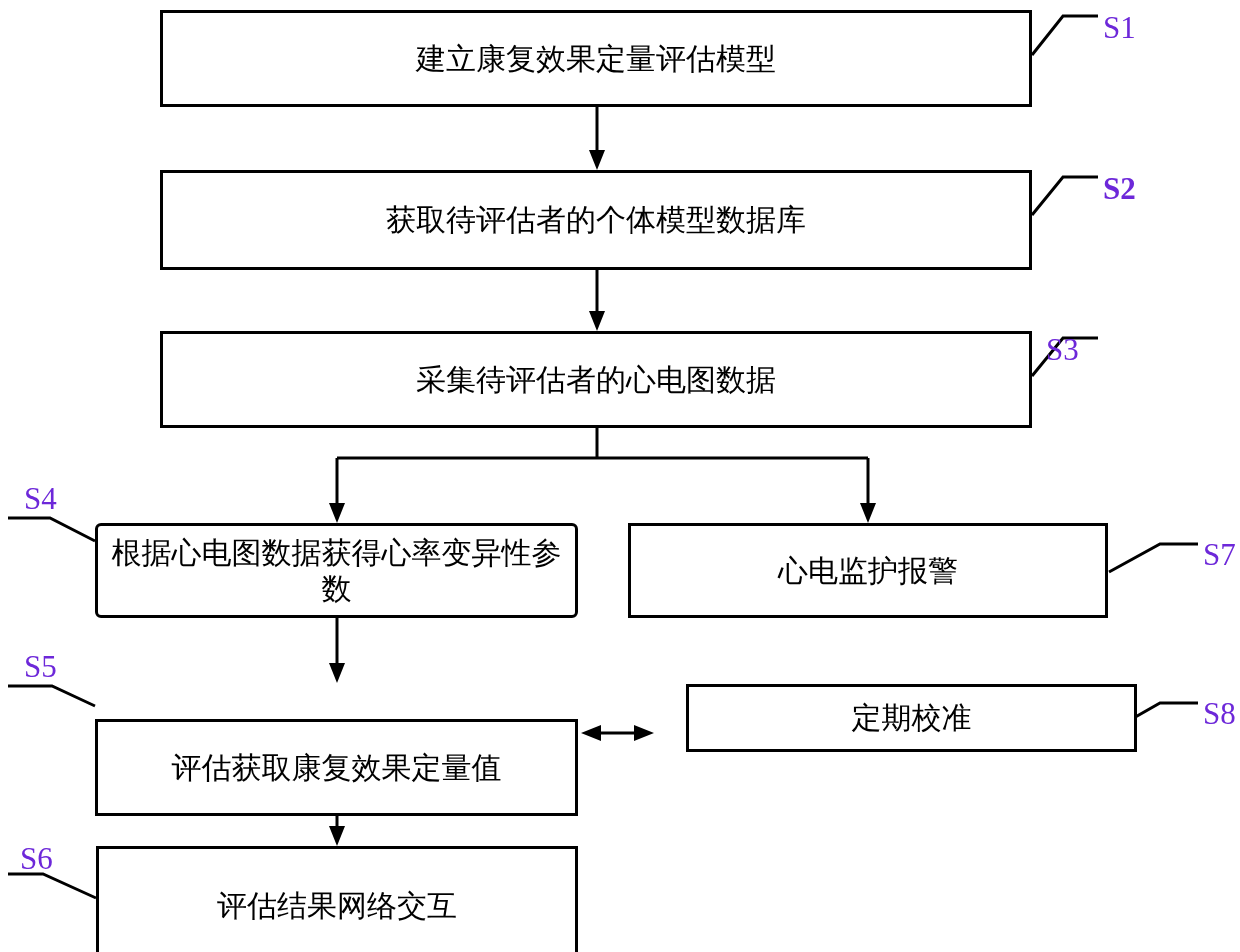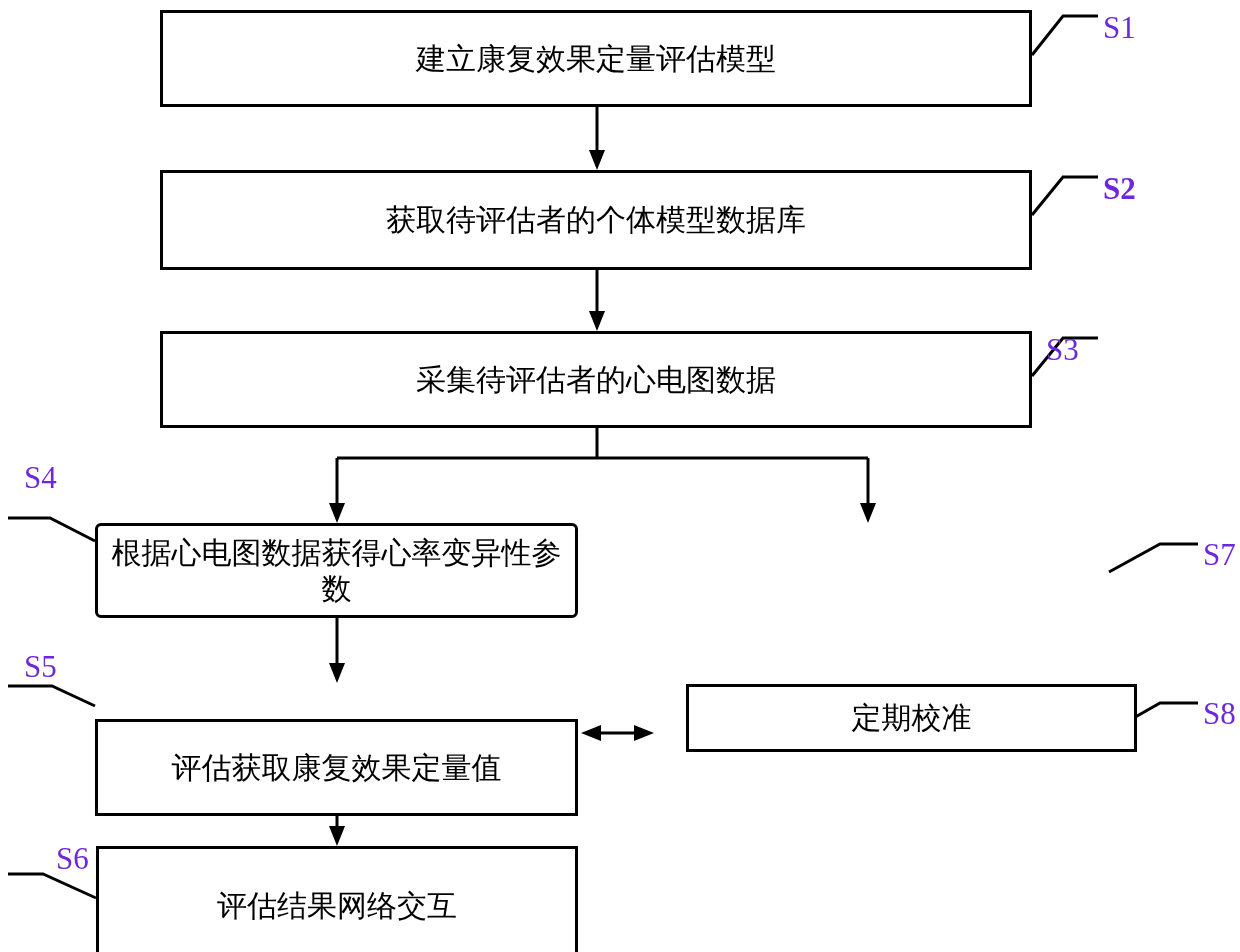--- a/index.html
+++ b/index.html
@@ -117,35 +117,38 @@
   </div>
 
   <div class="flow-box" style="left:160px; top:331px; width:872px; height:97px;text-align:right;">
     <span>采集待评估者的心电图数据</span>
   </div>
 
   <div class="flow-box" style="left:95px; top:523px; width:483px; height:95px;border-radius:6px;">
     <span>根据心电图数据获得心率变异性参数</span>
   </div>
 
+  <div class="flow-box" style="left:628px; top:523px; width:480px; height:95px;">
+    <span>心电监护报警</span>
+  </div>
 
   <div class="flow-box" style="left:95px; top:683px; width:483px; height:97px;margin-top:36px;">
     <span>评估获取康复效果定量值</span>
   </div>
 
   <div class="flow-box" style="left:686px; top:684px; width:451px; height:68px;">
     <span>定期校准</span>
   </div>
 
   <div class="flow-box" style="left:96px; top:846px; width:482px; height:120px;">
     <span>评估结果网络交互</span>
   </div>
 
   <div class="step-label" style="left:1103px; top:12px;">S1</div>
   <div class="step-label" style="left:1103px; top:173px;font-weight:bold;">S2</div>
   <div class="step-label" style="left:1046px; top:334px;">S3</div>
-  <div class="step-label" style="left:24px; top:462px;">S4</div>
+  <div class="step-label" style="left:24px; top:483px;">S4</div>
   <div class="step-label" style="left:24px; top:651px;">S5</div>
-  <div class="step-label" style="left:20px; top:843px;margin-left:36px;">S6</div>
+  <div class="step-label" style="left:20px; top:843px;">S6</div>
   <div class="step-label" style="left:1203px; top:539px;">S7</div>
   <div class="step-label" style="left:1203px; top:698px;">S8</div>
 
 </div>
 
 </body></html>

